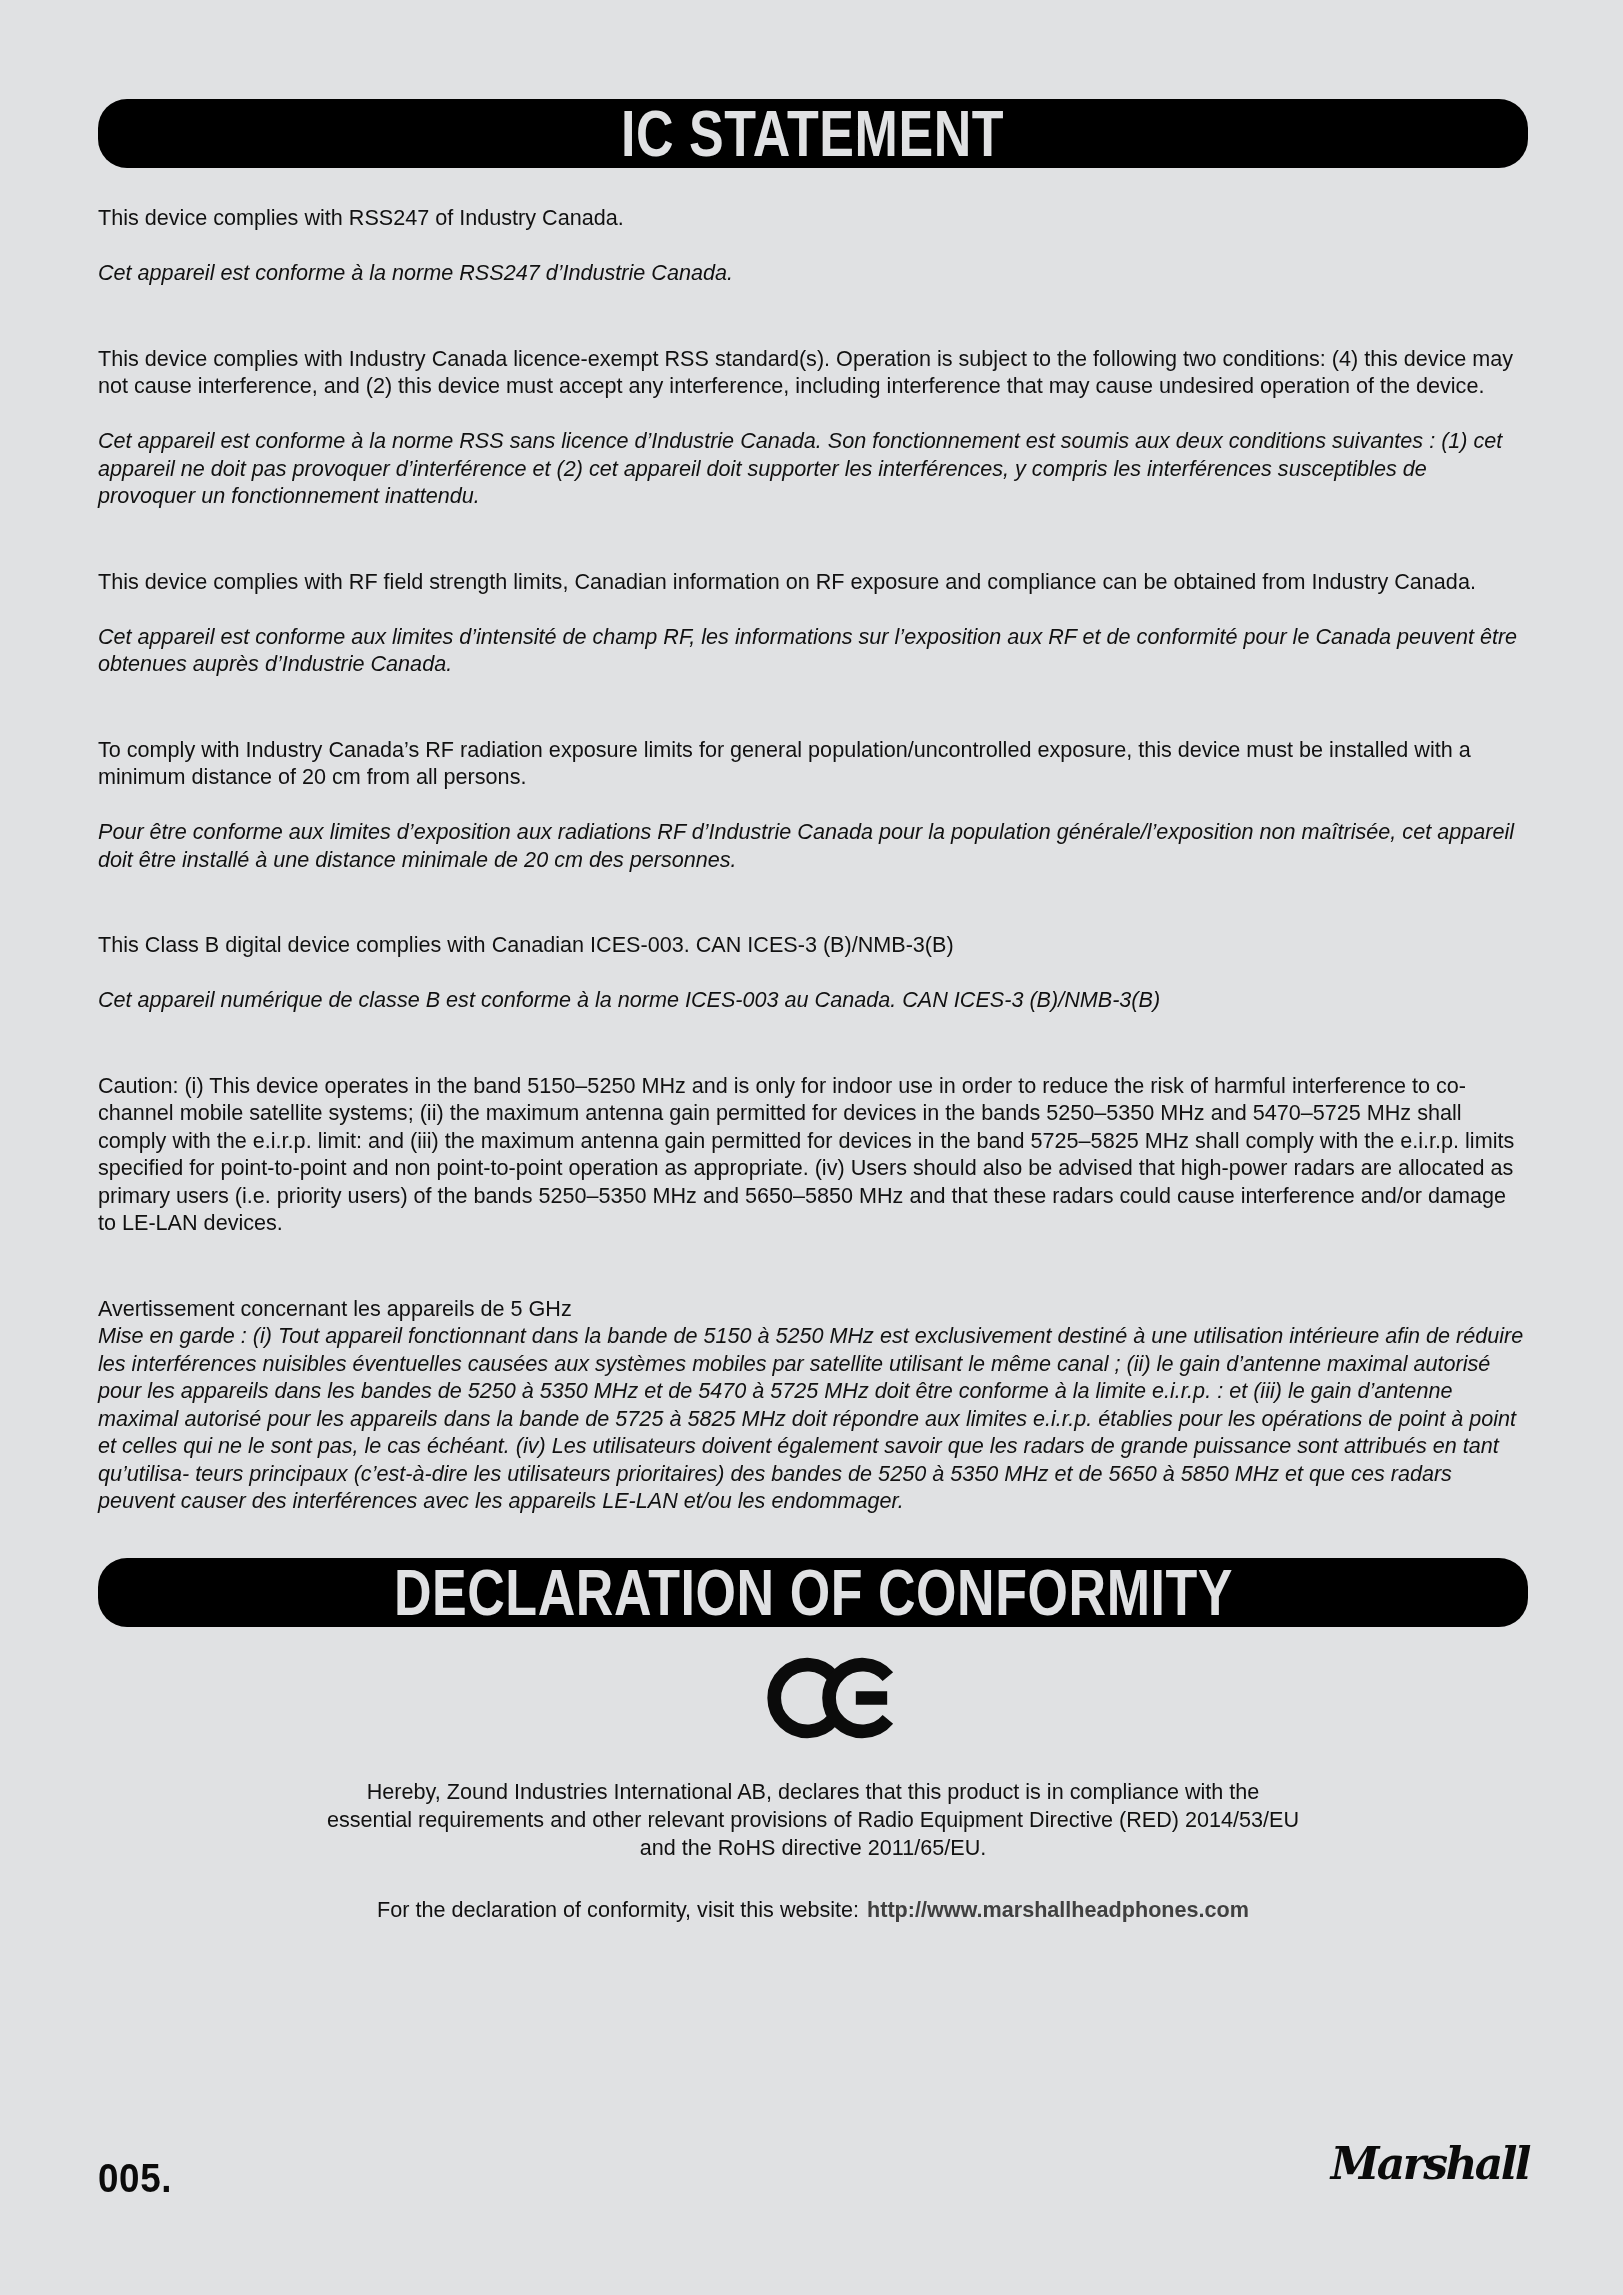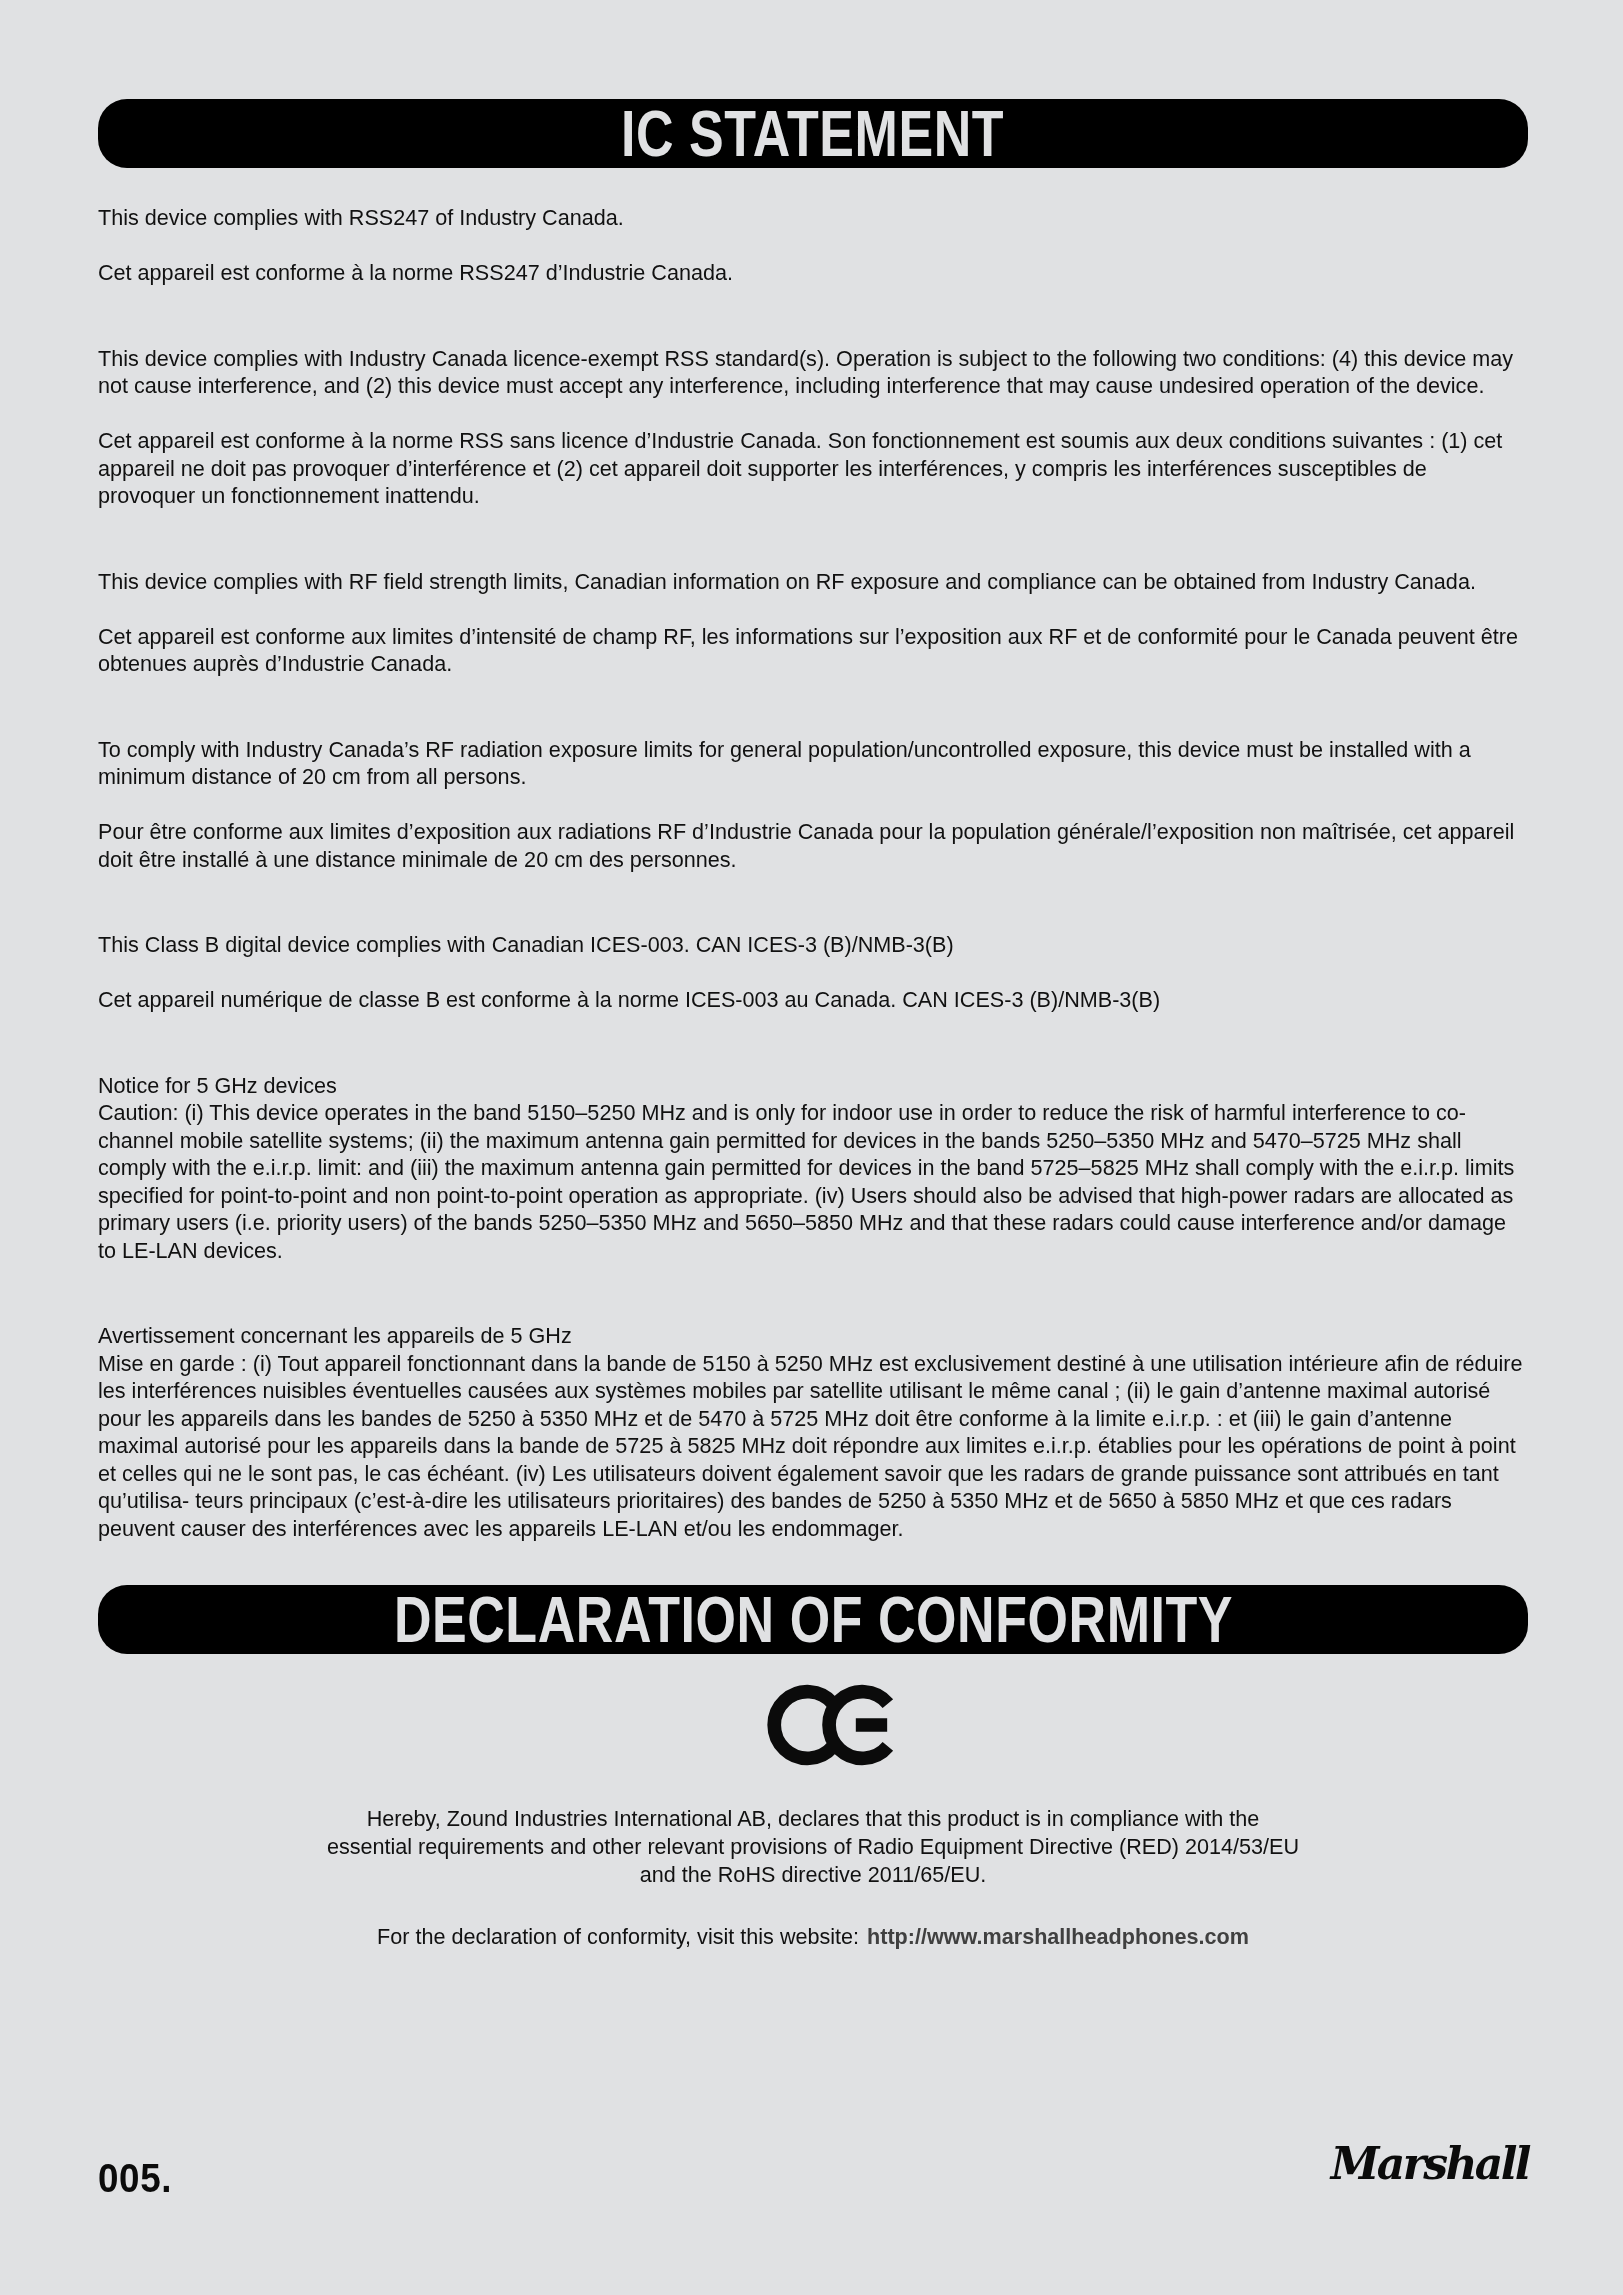--- a/index.html
+++ b/index.html
@@ -40,21 +40,21 @@
     font-size: 65px;
     line-height: 65px;
     letter-spacing: 0.7px;
     transform: scaleX(0.8);
     transform-origin: center;
     white-space: nowrap;
   }
   .group { margin-top: 58px; }
   .group.first { margin-top: 36px; }
   .para { margin: 0; }
-  .para + .para { margin-top: 27.5px; }
+  .para + .para { margin-top: 27.5px; font-style: italic; }
   .para + .para.tight { margin-top: 0; }
   .banner2 { margin-top: 43px; }
   .ce-wrap {
     margin-top: 30px;
     display: flex;
     justify-content: center;
   }
   .ce-wrap svg {
     position: relative;
     left: 17.7px;
@@ -131,21 +131,20 @@
       <p class="para">To comply with Industry Canada’s RF radiation exposure limits for general population/uncontrolled exposure, this device must be installed with a minimum distance of 20 cm from all persons.</p>
       <p class="para">Pour être conforme aux limites d’exposition aux radiations RF d’Industrie Canada pour la population générale/l’exposition non maîtrisée, cet appareil doit être installé à une distance minimale de 20 cm des personnes.</p>
     </div>
 
     <div class="group">
       <p class="para">This Class B digital device complies with Canadian ICES-003. CAN ICES-3 (B)/NMB-3(B)</p>
       <p class="para">Cet appareil numérique de classe B est conforme à la norme ICES-003 au Canada. CAN ICES-3 (B)/NMB-3(B)</p>
     </div>
 
     <div class="group">
-      <p class="para">Notice for 5 GHz devices</p>
       <p class="para tight">Caution: (i) This device operates in the band 5150–5250 MHz and is only for indoor use in order to reduce the risk of harmful interference to co-channel mobile satellite systems; (ii) the maximum antenna gain permitted for devices in the bands 5250–5350 MHz and 5470–5725 MHz shall comply with the e.i.r.p. limit: and (iii) the maximum antenna gain permitted for devices in the band 5725–5825 MHz shall comply with the e.i.r.p. limits specified for point-to-point and non point-to-point operation as appropriate. (iv) Users should also be advised that high-power radars are allocated as primary users (i.e. priority users) of the bands 5250–5350 MHz and 5650–5850 MHz and that these radars could cause interference and/or damage to LE-LAN devices.</p>
     </div>
 
     <div class="group">
       <p class="para">Avertissement concernant les appareils de 5 GHz</p>
       <p class="para tight">Mise en garde : (i) Tout appareil fonctionnant dans la bande de 5150 à 5250 MHz est exclusivement destiné à une utilisation intérieure afin de réduire les interférences nuisibles éventuelles causées aux systèmes mobiles par satellite utilisant le même canal ; (ii) le gain d’antenne maximal autorisé pour les appareils dans les bandes de 5250 à 5350 MHz et de 5470 à 5725 MHz doit être conforme à la limite e.i.r.p. : et (iii) le gain d’antenne maximal autorisé pour les appareils dans la bande de 5725 à 5825 MHz doit répondre aux limites e.i.r.p. établies pour les opérations de point à point et celles qui ne le sont pas, le cas échéant. (iv) Les utilisateurs doivent également savoir que les radars de grande puissance sont attribués en tant qu’utilisa- teurs principaux (c’est-à-dire les utilisateurs prioritaires) des bandes de 5250 à 5350 MHz et de 5650 à 5850 MHz et que ces radars peuvent causer des interférences avec les appareils LE-LAN et/ou les endommager.</p>
     </div>
 
     <div class="banner banner2">
       <span class="banner-text">DECLARATION OF CONFORMITY</span>

